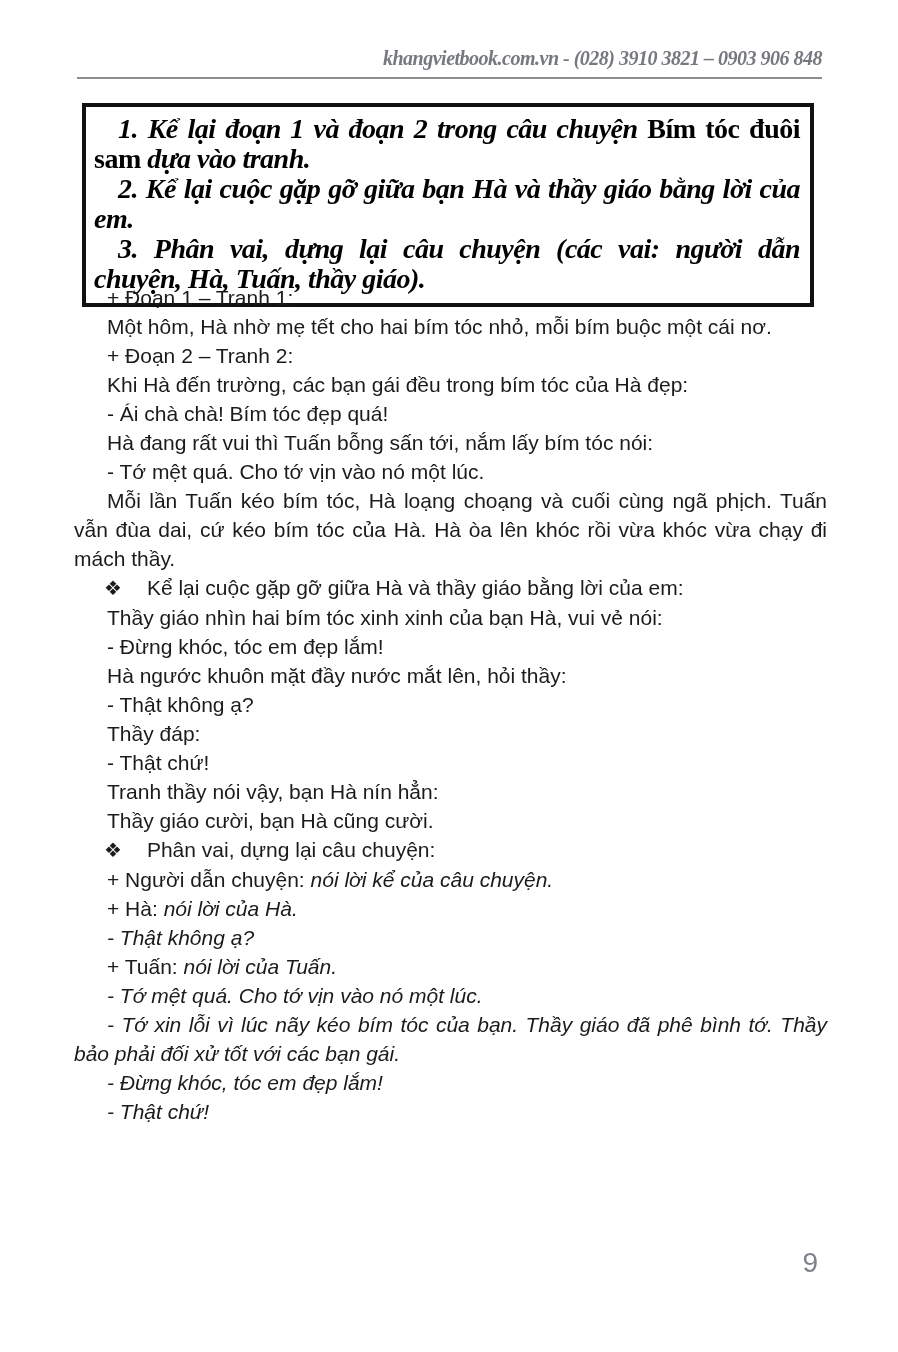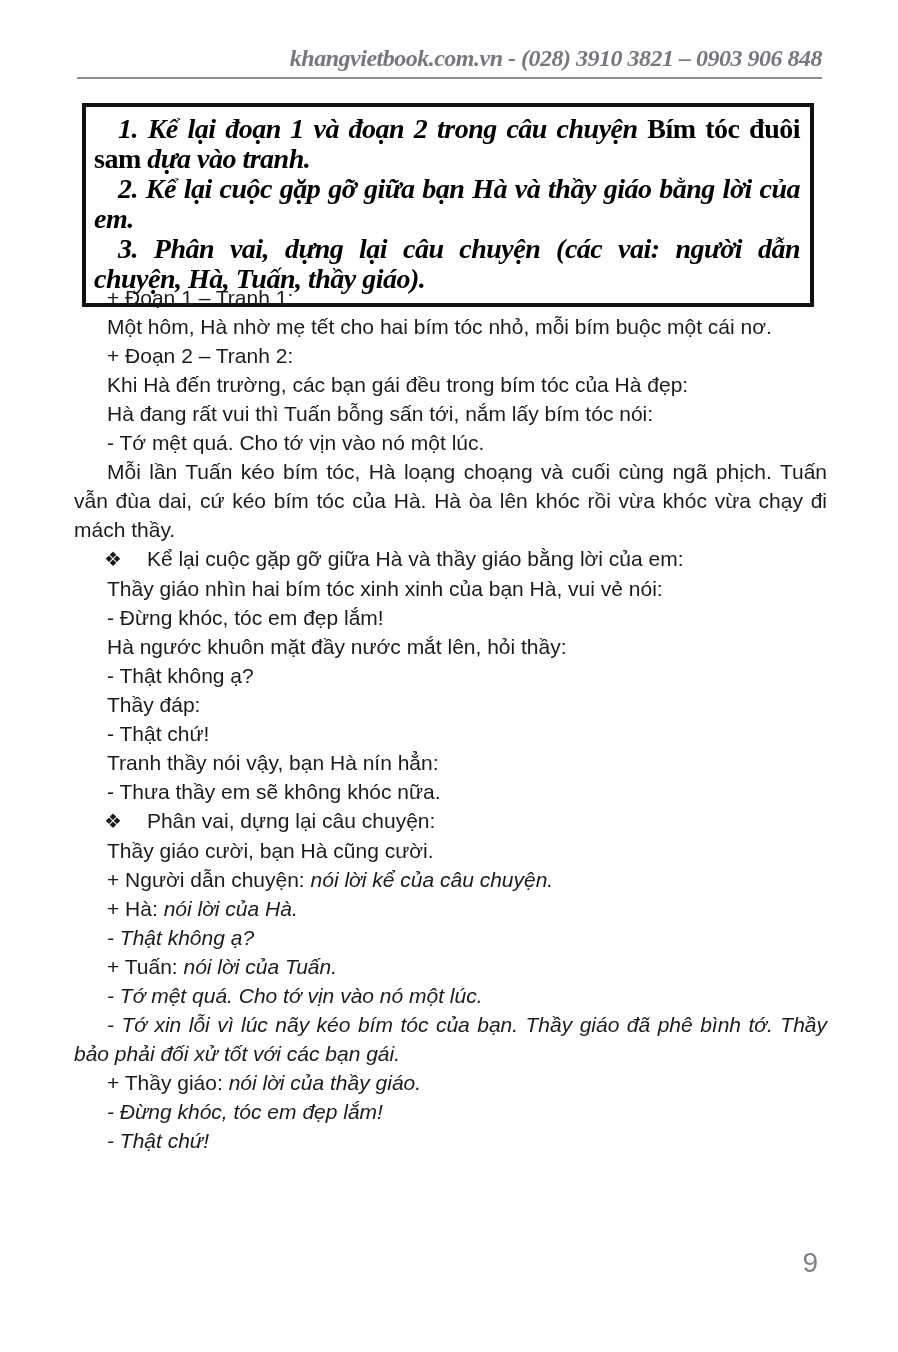--- a/index.html
+++ b/index.html
@@ -10,21 +10,21 @@
     overflow:hidden;
     font-family:"Liberation Sans","DejaVu Sans",sans-serif;
     color:#1b1b1b;
   }
   .page-header {
     position:absolute;
     top:44px; left:77px; width:745px;
     text-align:right;
     font-family:"Liberation Serif","DejaVu Serif",serif;
     font-style:italic; font-weight:bold;
-    font-size:24px; line-height:28px;
+    font-size:20px; line-height:28px;
     color:#75797f;
     padding-bottom:5px;
     border-bottom:2px solid #8d8d8d;
     letter-spacing:-0.5px;
   }
   .task-box {
     position:absolute;
     top:103px; left:82px; width:732px;
     box-sizing:border-box;
     border:4px solid #111111;
@@ -76,38 +76,37 @@
     <p class="task-item"><span class="run-bold-italic">1. Kể lại đoạn 1 và đoạn 2 trong câu chuyện </span><span class="run-bold">Bím tóc đuôi sam</span><span class="run-bold-italic"> dựa vào tranh.</span></p>
     <p class="task-item"><span class="run-bold-italic">2. Kể lại cuộc gặp gỡ giữa bạn Hà và thầy giáo bằng lời của em.</span></p>
     <p class="task-item"><span class="run-bold-italic">3. Phân vai, dựng lại câu chuyện (các vai: người dẫn chuyện, Hà, Tuấn, thầy giáo).</span></p>
   </div>
 
 <div class="content">
     <p class="para"><span class="run-regular">+ Đoạn 1 – Tranh 1:</span></p>
     <p class="para justify"><span class="run-regular">Một hôm, Hà nhờ mẹ tết cho hai bím tóc nhỏ, mỗi bím buộc một cái nơ.</span></p>
     <p class="para"><span class="run-regular">+ Đoạn 2 – Tranh 2:</span></p>
     <p class="para"><span class="run-regular">Khi Hà đến trường, các bạn gái đều trong bím tóc của Hà đẹp:</span></p>
+    <p class="para"><span class="run-regular">- Ái chà chà! Bím tóc đẹp quá!</span></p>
     <p class="para"><span class="run-regular">Hà đang rất vui thì Tuấn bỗng sấn tới, nắm lấy bím tóc nói:</span></p>
     <p class="para"><span class="run-regular">- Tớ mệt quá. Cho tớ vịn vào nó một lúc.</span></p>
     <p class="para justify"><span class="run-regular">Mỗi lần Tuấn kéo bím tóc, Hà loạng choạng và cuối cùng ngã phịch. Tuấn vẫn đùa dai, cứ kéo bím tóc của Hà. Hà òa lên khóc rồi vừa khóc vừa chạy đi mách thầy.</span></p>
     <p class="para bullet-para"><span class="bullet">❖</span><span class="run-regular">Kể lại cuộc gặp gỡ giữa Hà và thầy giáo bằng lời của em:</span></p>
     <p class="para"><span class="run-regular">Thầy giáo nhìn hai bím tóc xinh xinh của bạn Hà, vui vẻ nói:</span></p>
     <p class="para"><span class="run-regular">- Đừng khóc, tóc em đẹp lắm!</span></p>
     <p class="para"><span class="run-regular">Hà ngước khuôn mặt đầy nước mắt lên, hỏi thầy:</span></p>
     <p class="para"><span class="run-regular">- Thật không ạ?</span></p>
     <p class="para"><span class="run-regular">Thầy đáp:</span></p>
     <p class="para"><span class="run-regular">- Thật chứ!</span></p>
     <p class="para"><span class="run-regular">Tranh thầy nói vậy, bạn Hà nín hẳn:</span></p>
-    <p class="para"><span class="run-regular">- Thưa thầy em sẽ không khóc nữa.</span></p>
+    <p class="para"><span class="run-regular">Thầy giáo cười, bạn Hà cũng cười.</span></p>
     <p class="para bullet-para"><span class="bullet">❖</span><span class="run-regular">Phân vai, dựng lại câu chuyện:</span></p>
-    <p class="para"><span class="run-regular">Thầy giáo cười, bạn Hà cũng cười.</span></p>
     <p class="para"><span class="run-regular">+ Người dẫn chuyện: </span><span class="run-italic">nói lời kể của câu chuyện.</span></p>
     <p class="para"><span class="run-regular">+ Hà: </span><span class="run-italic">nói lời của Hà.</span></p>
     <p class="para"><span class="run-italic">- Thật không ạ?</span></p>
     <p class="para"><span class="run-regular">+ Tuấn: </span><span class="run-italic">nói lời của Tuấn.</span></p>
     <p class="para"><span class="run-italic">- Tớ mệt quá. Cho tớ vịn vào nó một lúc.</span></p>
     <p class="para justify"><span class="run-italic">- Tớ xin lỗi vì lúc nãy kéo bím tóc của bạn. Thầy giáo đã phê bình tớ. Thầy bảo phải đối xử tốt với các bạn gái.</span></p>
-    <p class="para"><span class="run-regular">+ Thầy giáo: </span><span class="run-italic">nói lời của thầy giáo.</span></p>
     <p class="para"><span class="run-italic">- Đừng khóc, tóc em đẹp lắm!</span></p>
     <p class="para"><span class="run-italic">- Thật chứ!</span></p>
   </div>
 
 <div class="page-number">9</div>
 
 </body></html>

